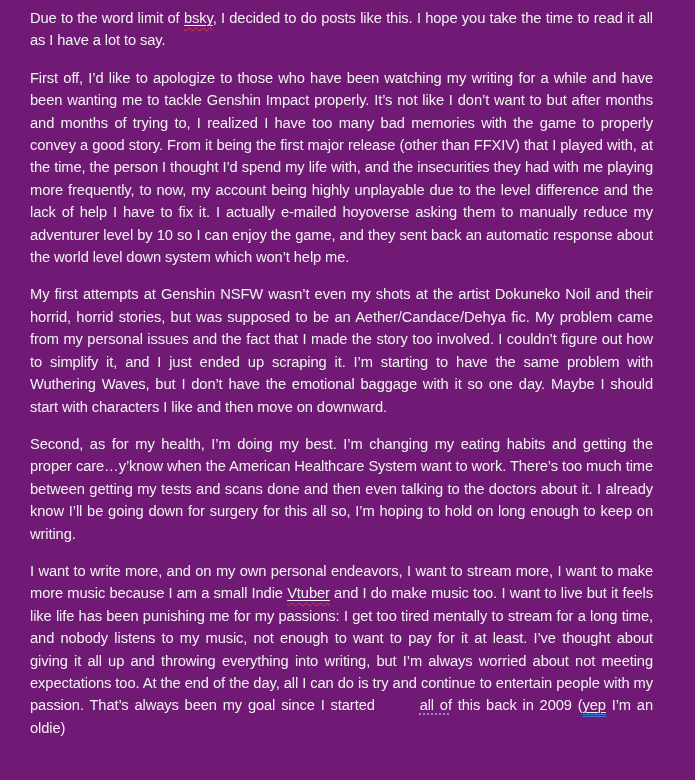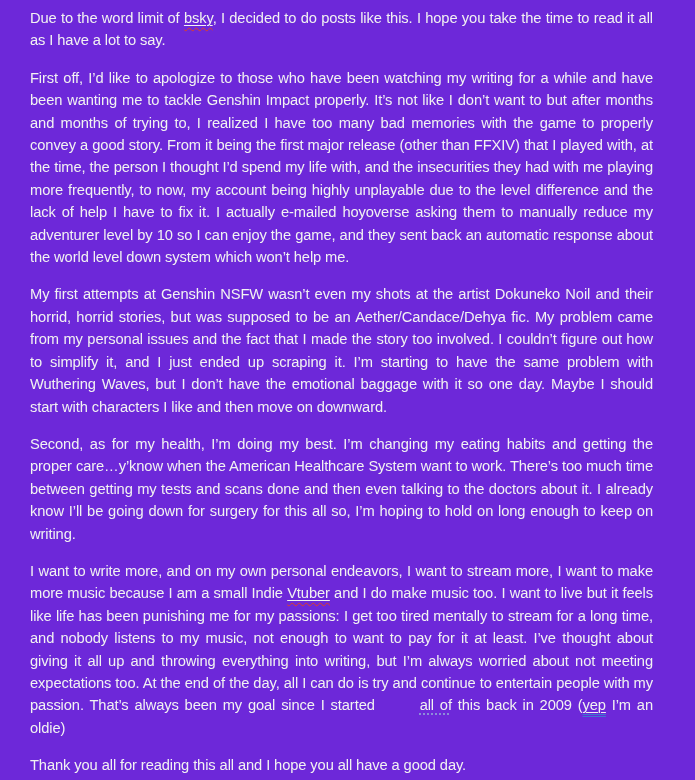--- a/index.html
+++ b/index.html
@@ -5,21 +5,21 @@
   html, body {
     margin: 0;
     padding: 0;
     background: #262626;
   }
   .doc-canvas {
     box-sizing: border-box;
     width: 695px;
     height: 780px;
     padding: 7px 42px 0 30px;
-    background: #6d28d9;
+    background: #701a75;
     font-family: "Liberation Sans", sans-serif;
     font-size: 14.7px;
     line-height: 22.4px;
     letter-spacing: -0.1px;
     color: #f2f2f2;
     overflow: hidden;
     cursor: text;
   }
   .doc-canvas p {
     margin: 0 0 15px 0;
@@ -58,14 +58,13 @@
 </style>
 </head>
 <body>
 
 <div class="doc-canvas">
     <p><span>Due to the word limit of </span><span class="link"><span class="spell">bsky</span></span><span>, I decided to do posts like this. I hope you take the time to read it all as I have a lot to say.</span></p>
     <p><span>First off, I’d like to apologize to those who have been watching my writing for a while and have been wanting me to tackle Genshin Impact properly. It’s not like I don’t want to but after months and months of trying to, I realized I have too many bad memories with the game to properly convey a good story. From it being the first major release (other than FFXIV) that I played with, at the time, the person I thought I’d spend my life with, and the insecurities they had with me playing more frequently, to now, my account being highly unplayable due to the level difference and the lack of help I have to fix it. I actually e-mailed hoyoverse asking them to manually reduce my adventurer level by 10 so I can enjoy the game, and they sent back an automatic response about the world level down system which won’t help me.</span></p>
     <p><span>My first attempts at Genshin NSFW wasn’t even my shots at the artist Dokuneko Noil and their horrid, horrid stories, but was supposed to be an Aether/Candace/Dehya fic. My problem came from my personal issues and the fact that I made the story too involved. I couldn’t figure out how to simplify it, and I just ended up scraping it.  I’m starting to have the same problem with Wuthering Waves, but I don’t have the emotional baggage with it so one day. Maybe I should start with characters I like and then move on downward.</span></p>
     <p><span>Second, as for my health, I’m doing my best. I’m changing my eating habits and getting the proper care…y’know when the American Healthcare System want to work. There’s too much time between getting my tests and scans done and then even talking to the doctors about it. I already know I’ll be going down for surgery for this all so, I’m hoping to hold on long enough to keep on writing.</span></p>
     <p><span>I want to write more, and on my own personal endeavors, I want to stream more, I want to make more music because I am a small Indie </span><span class="link"><span class="spell">Vtuber</span></span><span> and I do make music too. I want to live but it feels like life has been punishing me for my passions: I get too tired mentally to stream for a long time, and nobody listens to my music, not enough to want to pay for it at least. I’ve thought about giving it all up and throwing everything into writing, but I’m always worried about not meeting expectations too. At the end of the day, all I can do is try and continue to entertain people with my passion. That’s always been my goal since I started </span><span class="dotted">all of</span><span> this back in 2009 (</span><span class="link"><span class="grammar">yep</span></span><span> I’m an oldie)</span></p>
-    <p><span>Thank you all for reading this all and I hope you all have a good day.</span></p>
   </div>
 
 </body></html>

